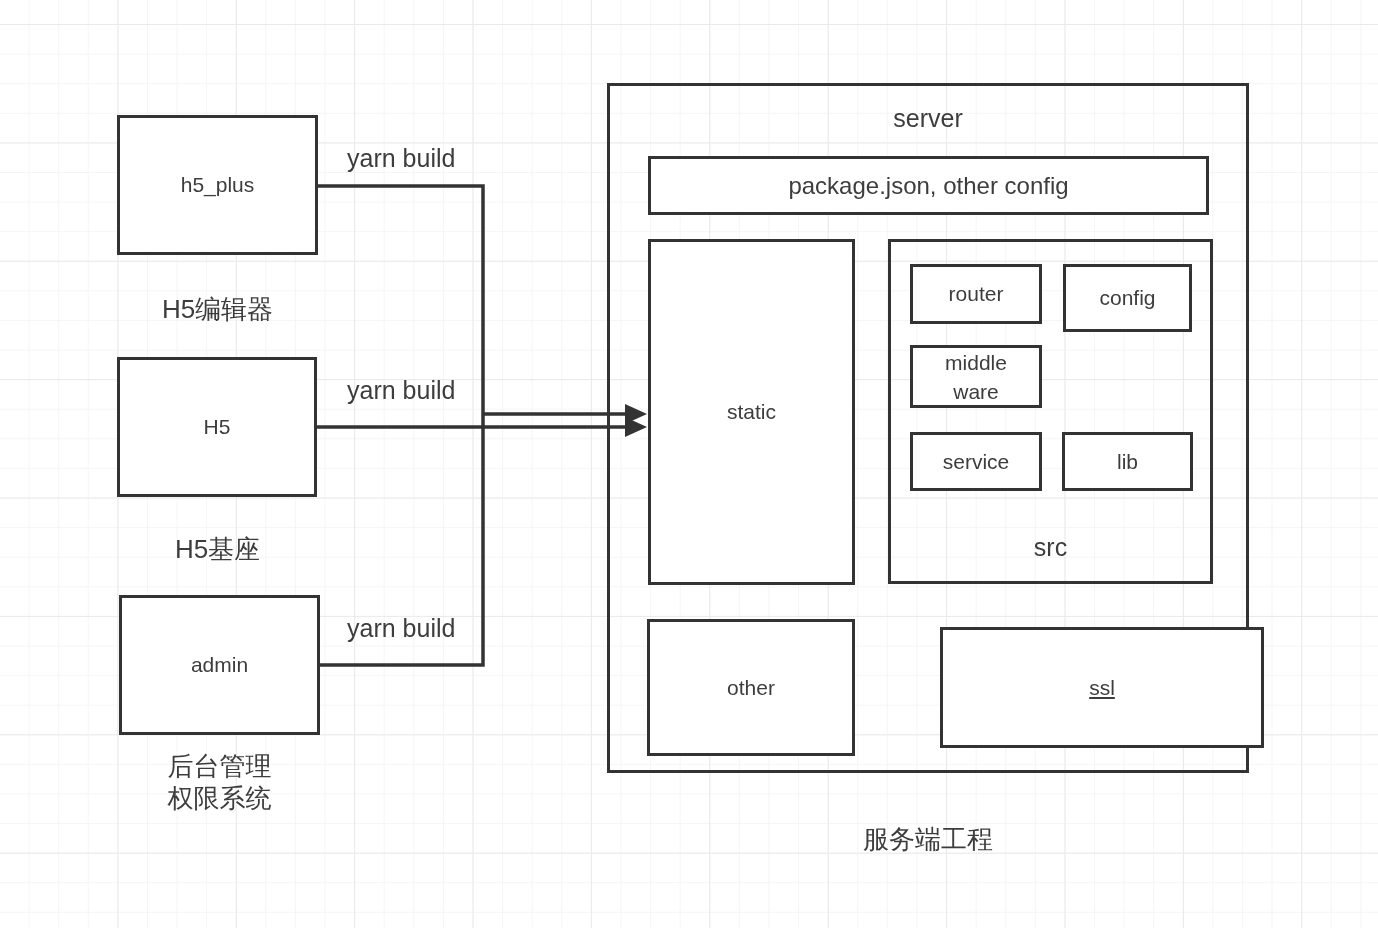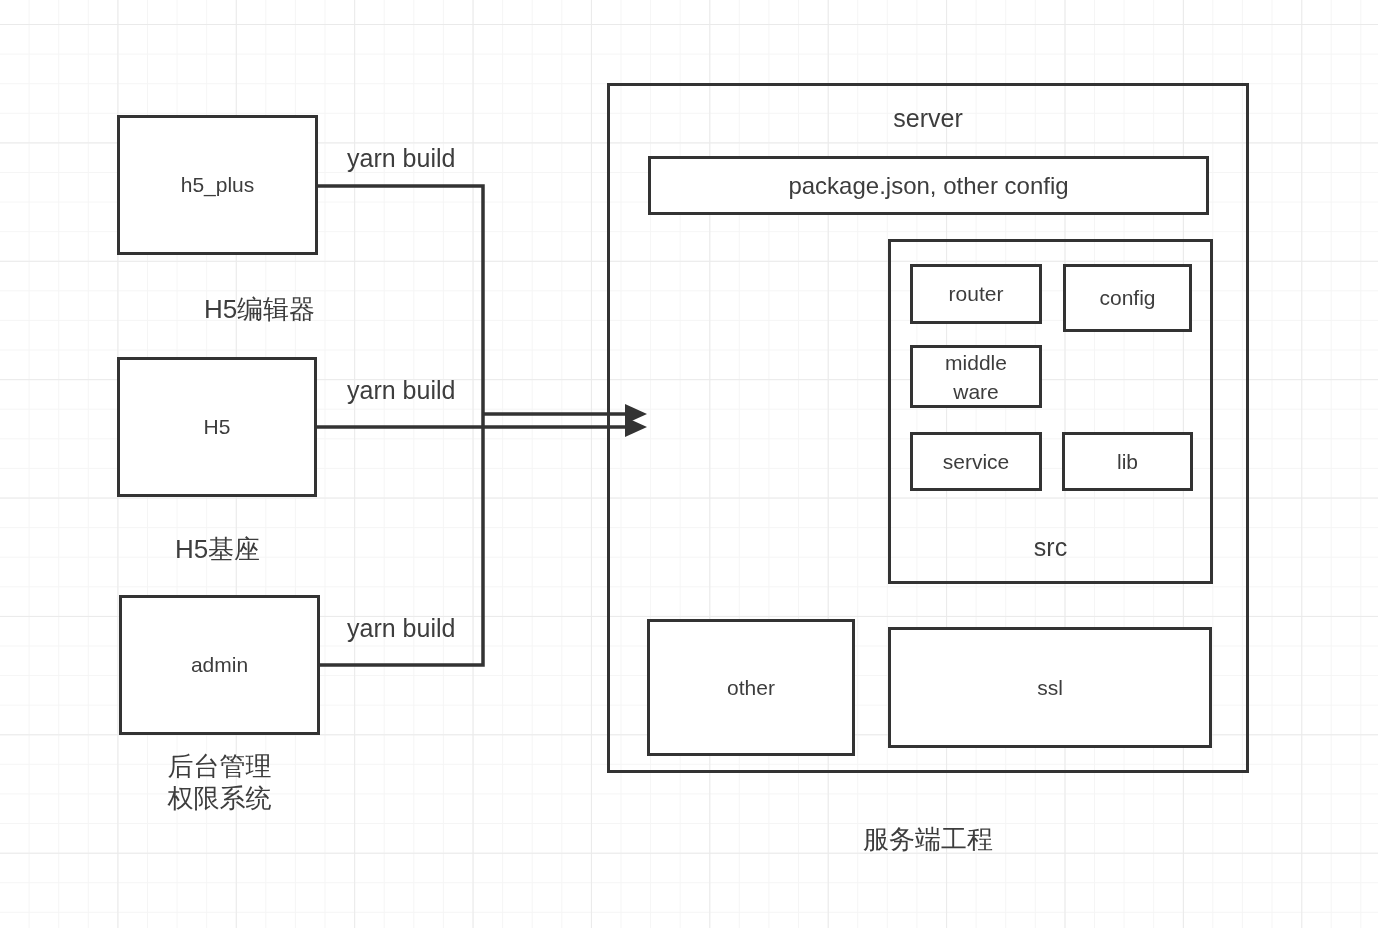--- a/index.html
+++ b/index.html
@@ -84,21 +84,21 @@
     <path d="M318,186 L483,186 L483,665 L320,665" fill="none" stroke="#333333" stroke-width="3.5"></path>
     <path d="M483,414 L628,414" fill="none" stroke="#333333" stroke-width="3.5"></path>
     <path d="M317,427 L628,427" fill="none" stroke="#333333" stroke-width="3.5"></path>
     <polygon points="625,404 647,414 625,424" fill="#333333"></polygon>
     <polygon points="625,417 647,427 625,437" fill="#333333"></polygon>
   </svg>
 
   <div class="shape" style="left:117px; top:115px; width:201px; height:140px;">
     <span>h5_plus</span>
   </div>
-  <div class="label" style="left:117px; top:293px; width:201px;padding-left:42px;">H5编辑器</div>
+  <div class="label" style="left:117px; top:293px; width:201px;">H5编辑器</div>
   <div class="edge-label" style="left:347px; top:144px;">yarn build</div>
 
   <div class="shape" style="left:117px; top:357px; width:200px; height:140px;">
     <span>H5</span>
   </div>
   <div class="label" style="left:117px; top:533px; width:201px;">H5基座</div>
   <div class="edge-label" style="left:347px; top:376px;">yarn build</div>
 
   <div class="shape" style="left:119px; top:595px; width:201px; height:140px;">
     <span>admin</span>
@@ -109,20 +109,23 @@
   </div>
   <div class="edge-label" style="left:347px; top:614px;">yarn build</div>
 
   <div class="shape" style="left:607px; top:83px; width:642px; height:690px; background:transparent;"></div>
   <div class="server-title">server</div>
 
   <div class="shape inner" style="left:648px; top:156px; width:561px; height:59px; font-size:24px;">
     <span>package.json, other config</span>
   </div>
 
+  <div class="shape inner" style="left:648px; top:239px; width:207px; height:346px;">
+    <span>static</span>
+  </div>
 
   <div class="shape inner" style="left:888px; top:239px; width:325px; height:345px; background:transparent;"></div>
 
   <div class="shape inner" style="left:910px; top:264px; width:132px; height:60px;">
     <span>router</span>
   </div>
   <div class="shape inner" style="left:1063px; top:264px; width:129px; height:68px;">
     <span>config</span>
   </div>
   <div class="shape inner" style="left:910px; top:345px; width:132px; height:63px;">
@@ -132,19 +135,19 @@
     <span>service</span>
   </div>
   <div class="shape inner" style="left:1062px; top:432px; width:131px; height:59px;">
     <span>lib</span>
   </div>
   <div class="src-label">src</div>
 
   <div class="shape inner" style="left:647px; top:619px; width:208px; height:137px;">
     <span>other</span>
   </div>
-  <div class="shape inner" style="left:888px; top:627px; width:324px; height:121px;">
+  <div class="shape inner" style="left:940px; top:627px; width:324px; height:121px;text-decoration:underline;">
     <span>ssl</span>
   </div>
 
   <div class="label" style="left:607px; top:823px; width:642px;">服务端工程</div>
 
 </div>
 
 </body></html>

